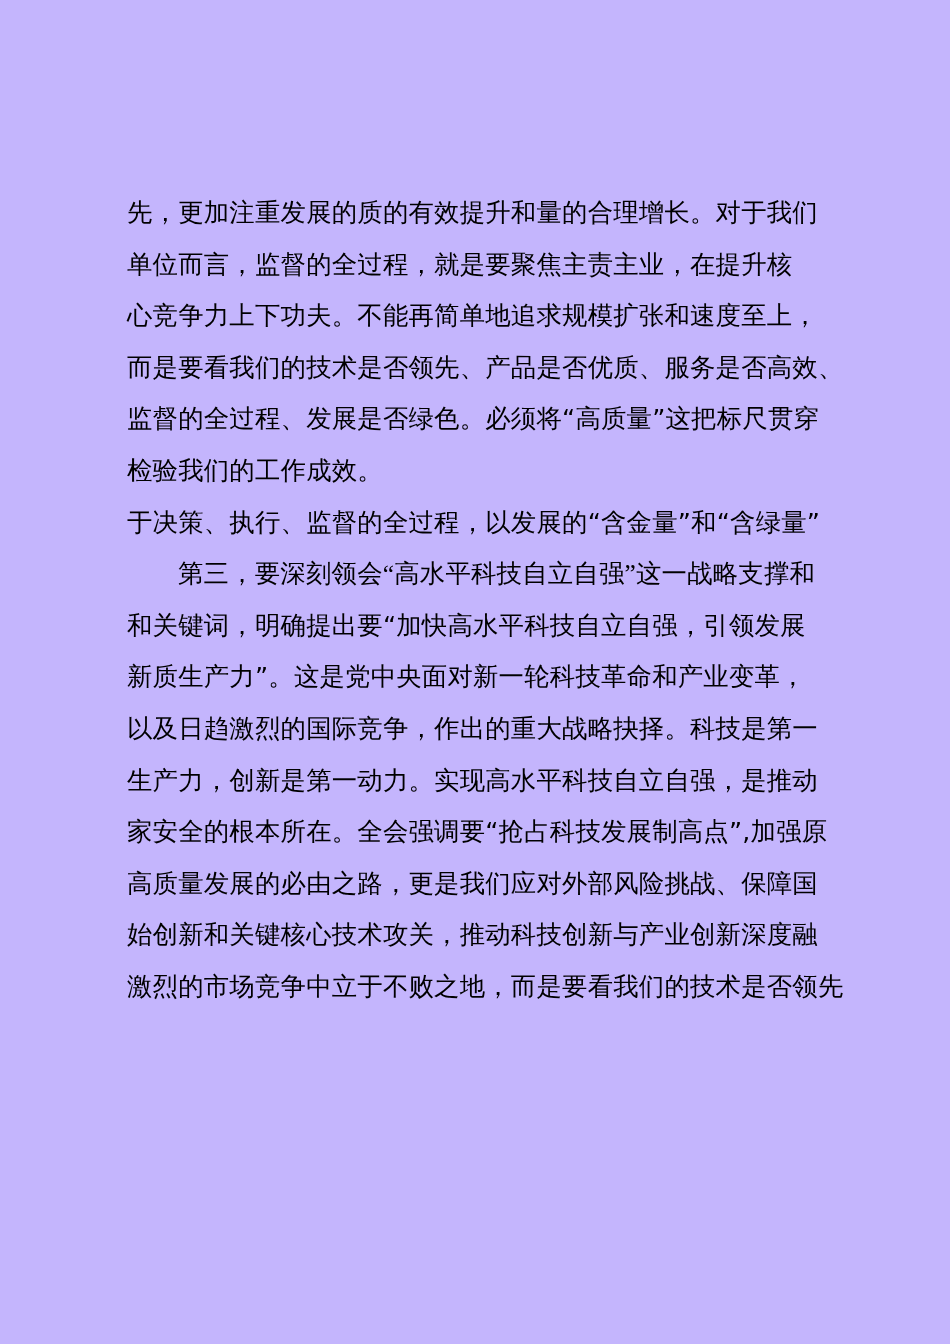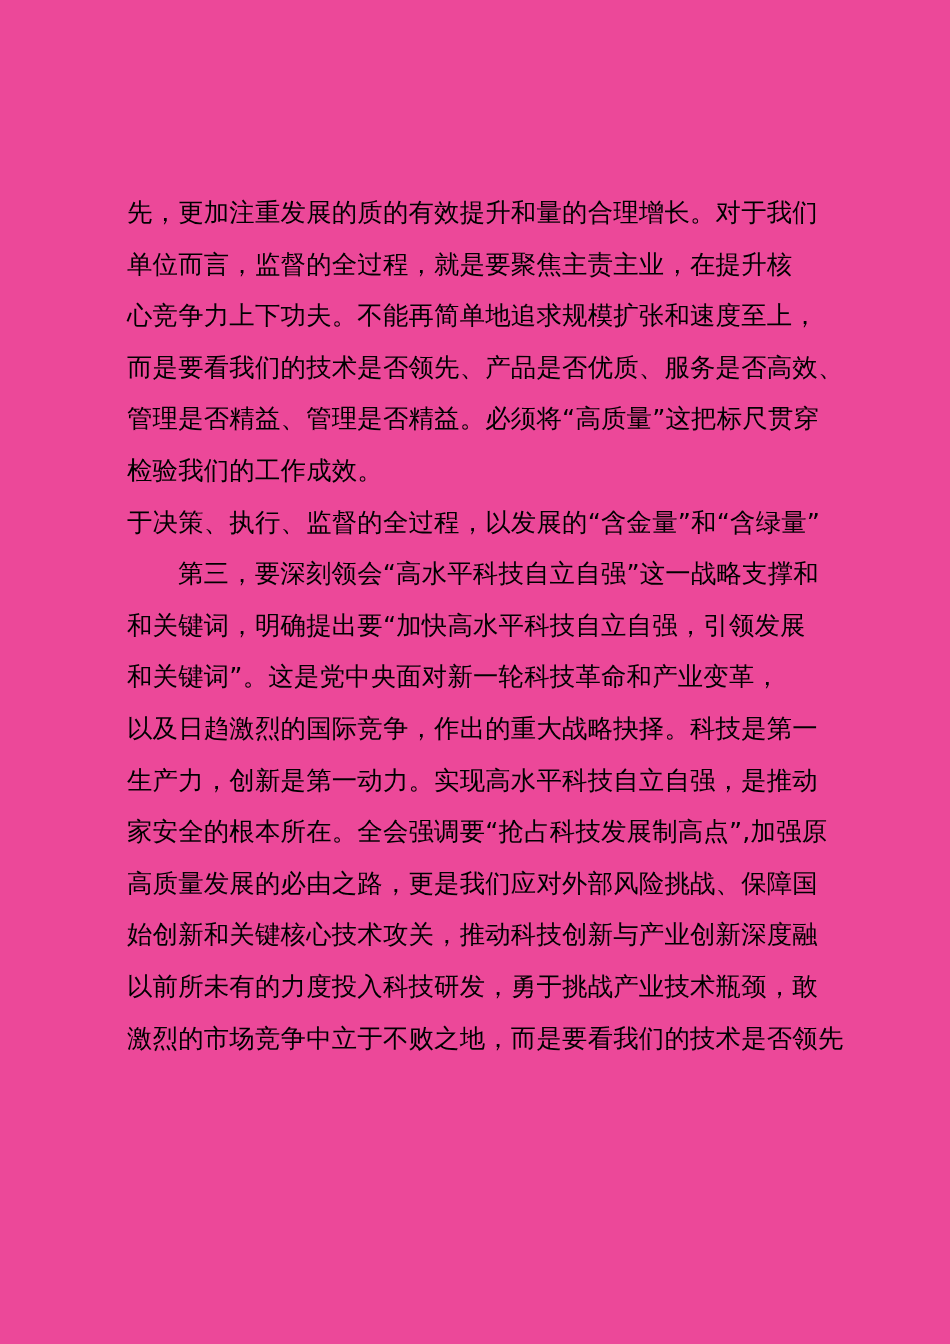--- a/index.html
+++ b/index.html
@@ -14,62 +14,62 @@
     overflow: hidden;
     font-family: "DejaVu Sans", "Liberation Sans", sans-serif;
     color: #000000;
   }
   .page {
     position: absolute;
     left: 0;
     top: 0;
     width: 950px;
     height: 1344px;
-    background: #ec4899;
+    background: #c4b5fd;
   }
   .text-block {
     position: absolute;
     left: 127px;
     top: 187px;
     width: 720px;
   }
   .line {
     height: 51.6px;
     line-height: 51.6px;
     font-size: 25.4px;
     white-space: nowrap;
     letter-spacing: 0.2px;
   }
   .indent {
     padding-left: 51px;
+    font-family: Liberation Serif, serif;
   }
 </style>
 </head>
 <body>
 
 <div class="page">
   <div class="text-block">
 
     <div>
       <div class="line">先，更加注重发展的质的有效提升和量的合理增长。对于我们</div>
       <div class="line">单位而言，监督的全过程，就是要聚焦主责主业，在提升核</div>
       <div class="line">心竞争力上下功夫。不能再简单地追求规模扩张和速度至上，</div>
       <div class="line">而是要看我们的技术是否领先、产品是否优质、服务是否高效、</div>
-      <div class="line">管理是否精益、管理是否精益。必须将“高质量”这把标尺贯穿</div>
+      <div class="line">监督的全过程、发展是否绿色。必须将“高质量”这把标尺贯穿</div>
       <div class="line">检验我们的工作成效。</div>
       <div class="line">于决策、执行、监督的全过程，以发展的“含金量”和“含绿量”</div>
     </div>
 
     <div>
       <div class="line indent">第三，要深刻领会“高水平科技自立自强”这一战略支撑和</div>
       <div class="line">和关键词，明确提出要“加快高水平科技自立自强，引领发展</div>
-      <div class="line">和关键词”。这是党中央面对新一轮科技革命和产业变革，</div>
+      <div class="line">新质生产力”。这是党中央面对新一轮科技革命和产业变革，</div>
       <div class="line">以及日趋激烈的国际竞争，作出的重大战略抉择。科技是第一</div>
       <div class="line">生产力，创新是第一动力。实现高水平科技自立自强，是推动</div>
       <div class="line">家安全的根本所在。全会强调要“抢占科技发展制高点”,加强原</div>
       <div class="line">高质量发展的必由之路，更是我们应对外部风险挑战、保障国</div>
       <div class="line">始创新和关键核心技术攻关，推动科技创新与产业创新深度融</div>
-      <div class="line">以前所未有的力度投入科技研发，勇于挑战产业技术瓶颈，敢</div>
       <div class="line">激烈的市场竞争中立于不败之地，而是要看我们的技术是否领先</div>
     </div>
 
   </div>
 </div>
 
 </body></html>

